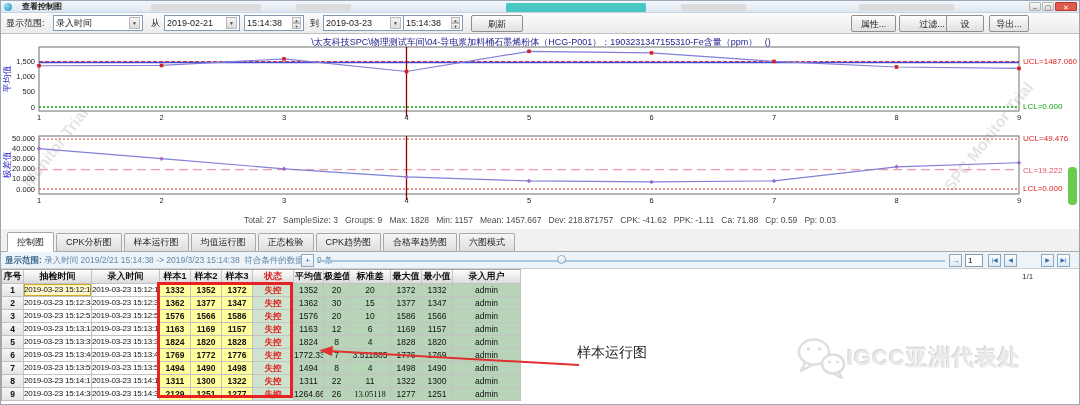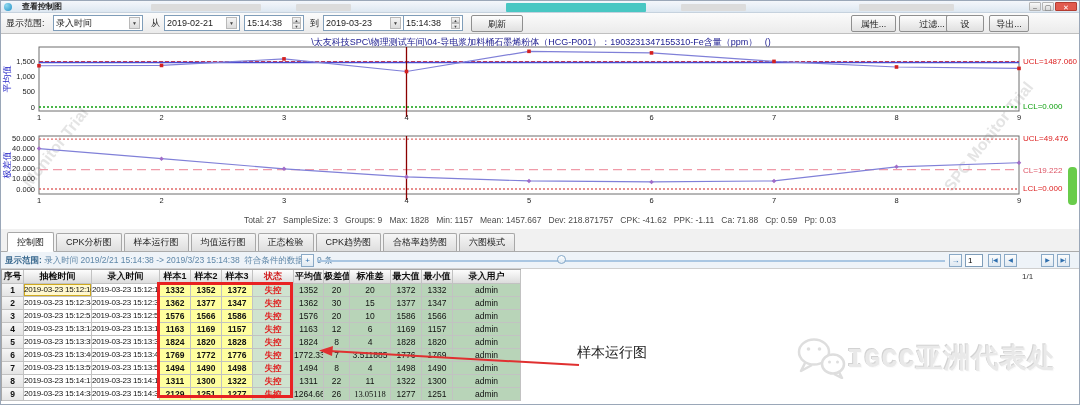--- a/index.html
+++ b/index.html
@@ -61,21 +61,21 @@
   .c-time.sel{background:#fff8cf;box-shadow:inset 0 0 0 1px #cfa91e;}
   .c-sample{background:#ffff9e;font-weight:bold;}
   .c-status{background:#cfe3cf;color:#e02020;font-weight:bold;}
   .c-green{background:#b8d4b8;}
 
   
   .redbox{position:absolute;left:156px;top:281px;width:136px;height:116px;border:3px solid #e82222;z-index:25;pointer-events:none;}
   #overlay{position:absolute;left:0;top:0;z-index:30;pointer-events:none;}
   .annotation{position:absolute;left:576px;top:343px;font-size:14px;color:#1a1a1a;z-index:31;}
   .igcc{position:absolute;left:794px;top:336px;z-index:5;display:flex;align-items:center;}
-  .igcc-text{font-size:27px;font-weight:bold;color:#e9e9e9;letter-spacing:1px;text-shadow:1px 1px 0 #fafafa,-1px -1px 0 #d2d2d2;white-space:nowrap;font-family:Liberation Mono, monospace;}
+  .igcc-text{font-size:22px;font-weight:bold;color:#e9e9e9;letter-spacing:1px;text-shadow:1px 1px 0 #fafafa,-1px -1px 0 #d2d2d2;white-space:nowrap;}
 </style>
 </head>
 <body>
 
 <div id="window">
 
   <div class="titlebar">
     <span class="app-icon"></span>
     <span class="win-title">查看控制图</span>
     <span class="tb-deco" style="left:150px;width:110px"></span>

